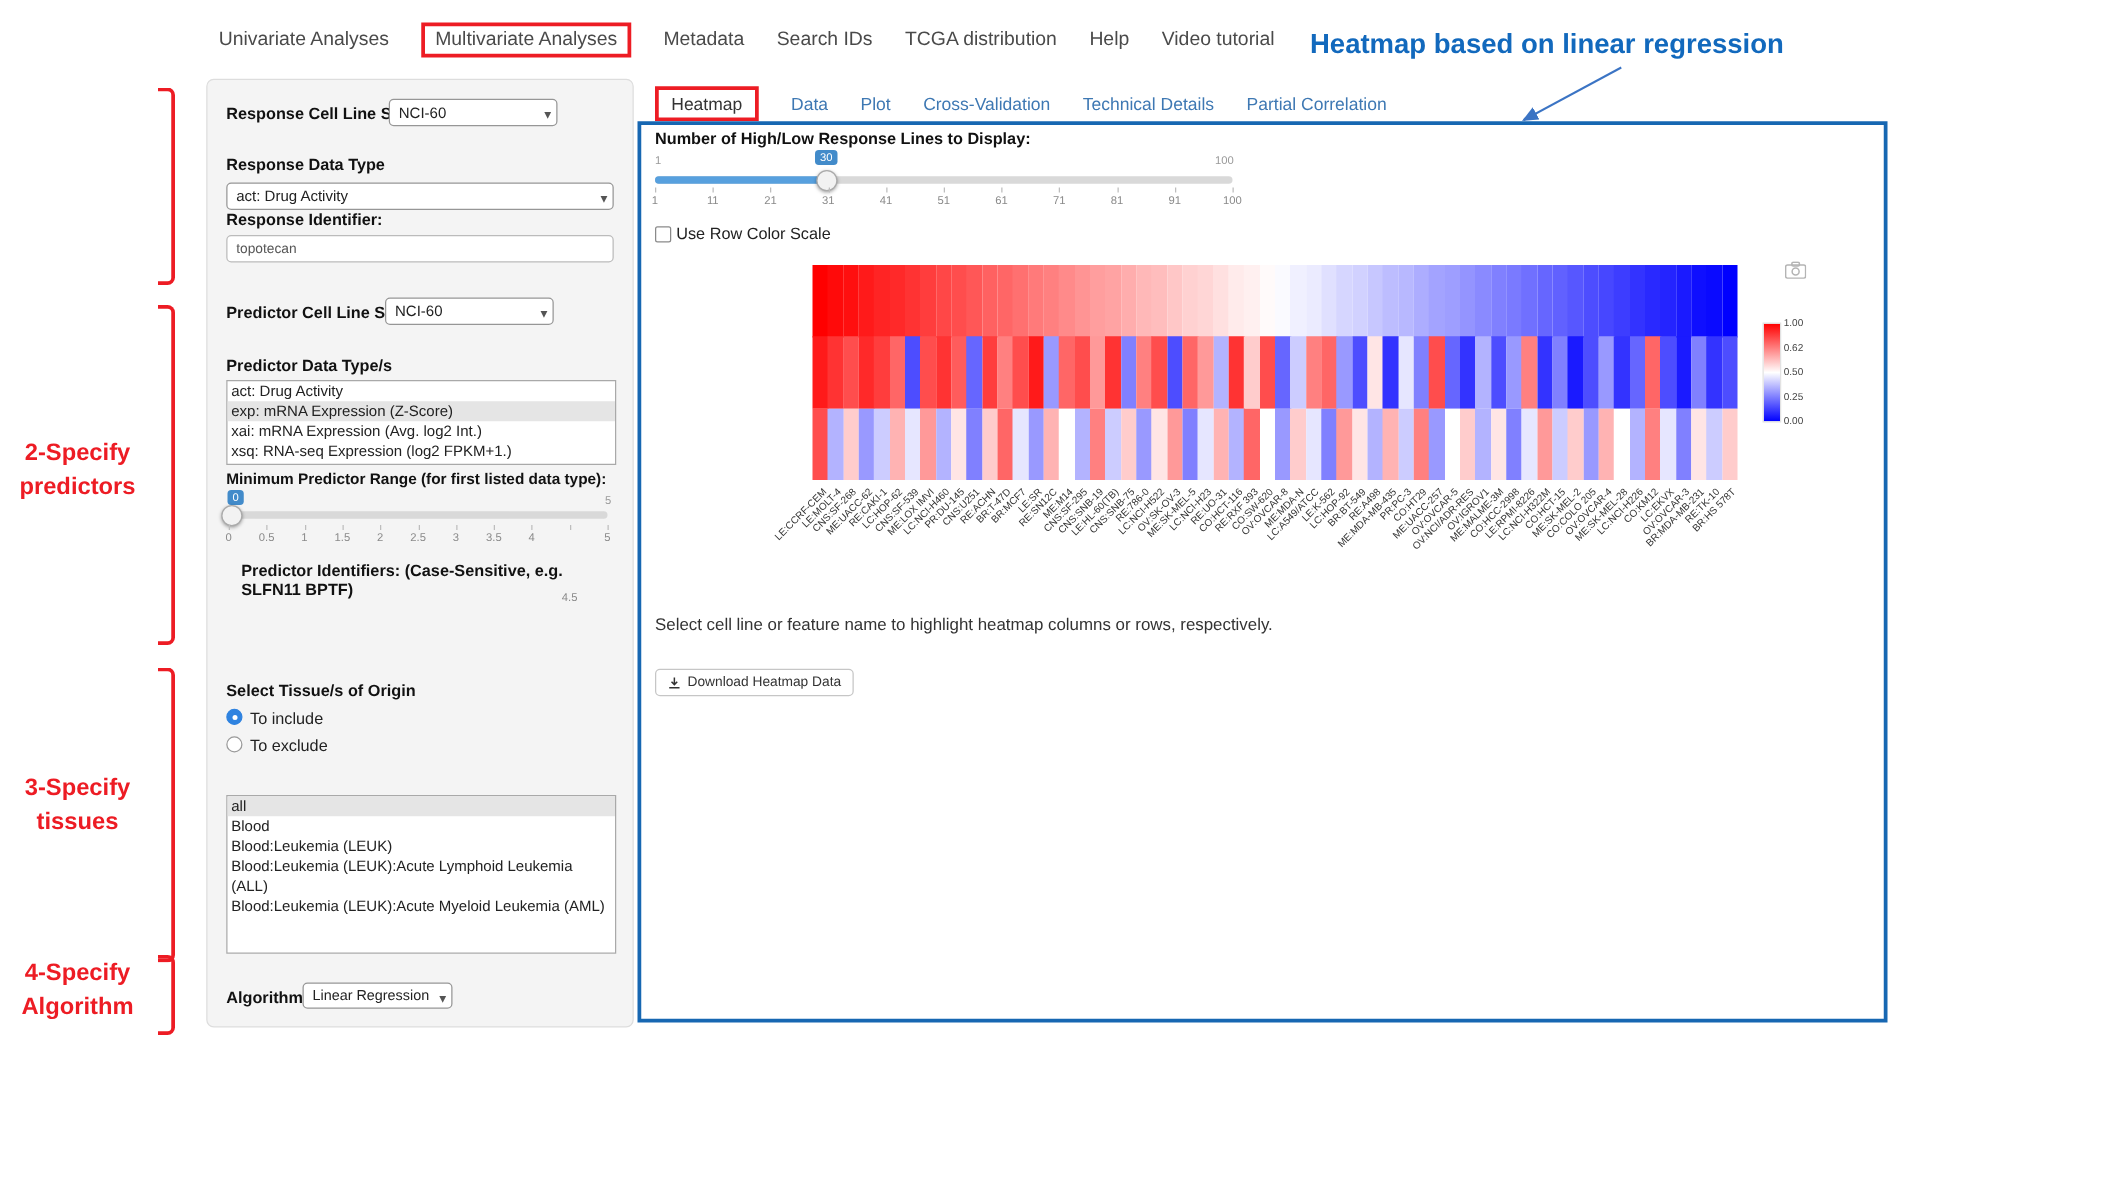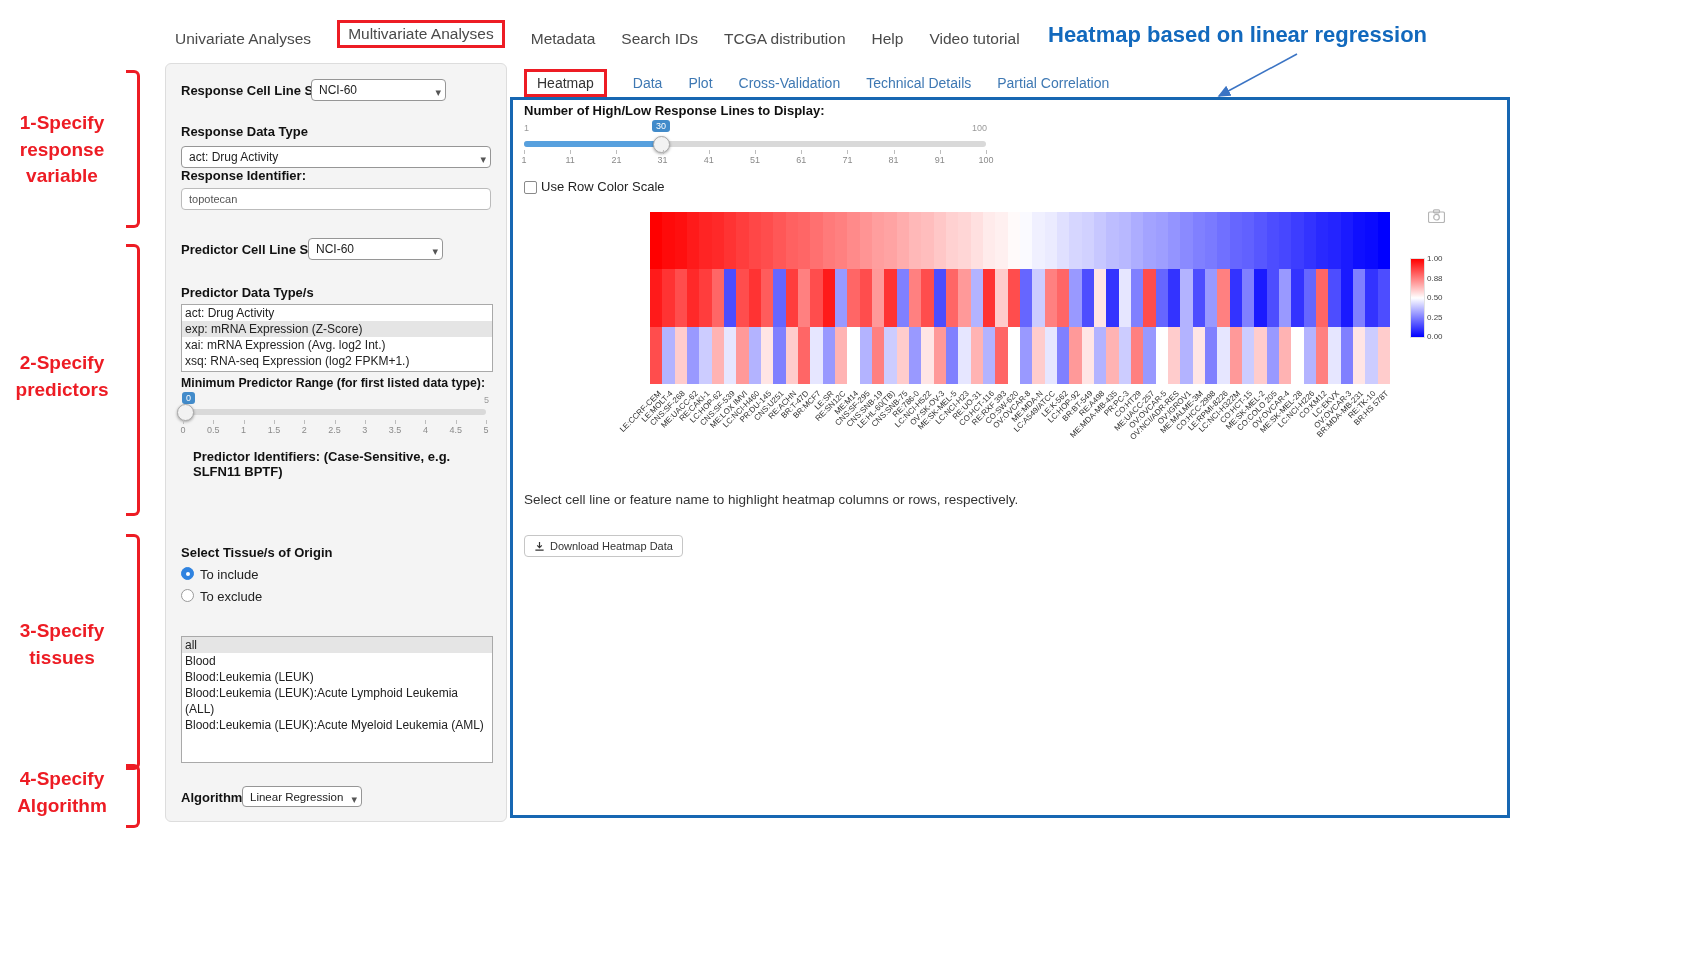--- a/index.html
+++ b/index.html
@@ -1,19 +1,19 @@
 <!DOCTYPE html>
 <html><head>
 <meta charset="utf-8">
 <style>
   html,body{margin:0;padding:0;background:#fff;font-family:"Liberation Sans","DejaVu Sans",sans-serif;}
   #page{position:relative;width:1700px;height:956px;overflow:hidden;background:#fff;}
 
   
-  .nav{position:absolute;left:175px;top:16px;display:flex;align-items:flex-end;gap:26px;height:32px;}
+  .nav{position:absolute;left:175px;top:16px;display:flex;align-items:center;gap:26px;height:32px;}
   .nav-item{font-size:15.5px;color:#4a4a4a;white-space:nowrap;cursor:pointer;}
   .red-box{border:3px solid #ed1c24;padding:2px 8px;}
 
   
   .blue-heading{position:absolute;left:1048px;top:22px;width:470px;font-size:22px;font-weight:bold;color:#1269bd;}
   .step-label{position:absolute;font-size:19px;font-weight:bold;color:#ed1c24;text-align:center;line-height:1.4;}
   .bracket{position:absolute;width:11px;border:3px solid #ed1c24;border-left:none;border-radius:0 6px 6px 0;}
 
   
   .sidebar{position:absolute;left:165px;top:63px;width:340px;height:757px;background:#f4f4f4;border:1px solid #ddd;border-radius:6px;}
@@ -85,21 +85,20 @@
   <div class="blue-heading">Heatmap based on linear regression</div>
   <svg class="arrow" style="position:absolute;left:1205px;top:50px;" width="110" height="55">
     <defs>
         <marker id="arr" markerWidth="9" markerHeight="8" refX="7" refY="3.5" orient="auto">
           <path d="M0,0 L8,3.5 L0,7 z" fill="#3b74c4"></path>
         </marker>
       </defs>
     <line x1="92" y1="4" x2="14" y2="46" stroke="#3b74c4" stroke-width="1.6" marker-end="url(#arr)"></line>
   </svg>
 
-  <div class="step-label" style="left:6px;top:110px;width:112px;">1-Specify response variable</div>
   <div class="step-label" style="left:2px;top:350px;width:120px;">2-Specify predictors</div>
   <div class="step-label" style="left:2px;top:618px;width:120px;">3-Specify tissues</div>
   <div class="step-label" style="left:6px;top:766px;width:112px;">4-Specify Algorithm</div>
   <div class="bracket" style="left:126px;top:70px;height:152px;"></div>
   <div class="bracket" style="left:126px;top:244px;height:266px;"></div>
   <div class="bracket" style="left:126px;top:534px;height:230px;"></div>
   <div class="bracket" style="left:126px;top:764px;height:58px;"></div>
 
   <div class="sidebar">
     <div class="lbl" style="left:15px;top:19px;">Response Cell Line Set</div>
@@ -149,21 +148,21 @@
         <div class="ticklbl" style="left: 121.2px;">2</div>
         <div class="tickmark" style="left: 151.5px;"></div>
         <div class="ticklbl" style="left: 151.5px;">2.5</div>
         <div class="tickmark" style="left: 181.8px;"></div>
         <div class="ticklbl" style="left: 181.8px;">3</div>
         <div class="tickmark" style="left: 212.1px;"></div>
         <div class="ticklbl" style="left: 212.1px;">3.5</div>
         <div class="tickmark" style="left: 242.4px;"></div>
         <div class="ticklbl" style="left: 242.4px;">4</div>
         <div class="tickmark" style="left: 272.7px;"></div>
-        <div class="ticklbl" style="left: 272.7px;">4.5</div>
+        <div class="ticklbl" style="left: 272.7px; margin-top: 48px;">4.5</div>
         <div class="tickmark" style="left: 303px;"></div>
         <div class="ticklbl" style="left: 303px;">5</div>
       </div>
 
     <div class="lbl" style="left:15px;top:385px;width:300px;margin-left:12px;">Predictor Identifiers: (Case-Sensitive, e.g. SLFN11 BPTF)</div>
 
     <div class="lbl" style="left:15px;top:481px;">Select Tissue/s of Origin</div>
     <div class="radio on" style="left:15px;top:503px;"></div>
     <div class="radio-lbl" style="left:34px;top:503px;">To include</div>
     <div class="radio off" style="left:15px;top:525px;"></div>
@@ -479,21 +478,21 @@
     <svg width="17" height="14" viewBox="0 0 17 14">
       <rect x="0.5" y="3" width="16" height="10.5" rx="1.5" fill="none" stroke="#777" stroke-width="1.2"></rect>
       <rect x="5.5" y="0.8" width="6" height="3" rx="1" fill="none" stroke="#777" stroke-width="1.2"></rect>
       <circle cx="8.5" cy="8.2" r="2.8" fill="none" stroke="#777" stroke-width="1.2"></circle>
     </svg>
   </div>
 
   <div class="colorbar"></div>
   <div class="colorbar-ticks">
       <div class="cb-tick" style="top: 0px;">1.00</div>
-      <div class="cb-tick" style="top: 19.5px;">0.88</div>
+      <div class="cb-tick" style="top: 19.5px;">0.62</div>
       <div class="cb-tick" style="top: 39px;">0.50</div>
       <div class="cb-tick" style="top: 58.5px;">0.25</div>
       <div class="cb-tick" style="top: 78px;">0.00</div>
     </div>
 
   <div class="note-text" style="left:524px;top:492px;">Select cell line or feature name to highlight heatmap columns or rows, respectively.</div>
 
   <div class="dl-btn" style="left:524px;top:535px;">
     <svg width="11" height="11" viewBox="0 0 12 12">
       <path d="M6 1v6M3.5 4.8L6 7.3 8.5 4.8M1.5 10h9" fill="none" stroke="#333" stroke-width="1.3"></path>

